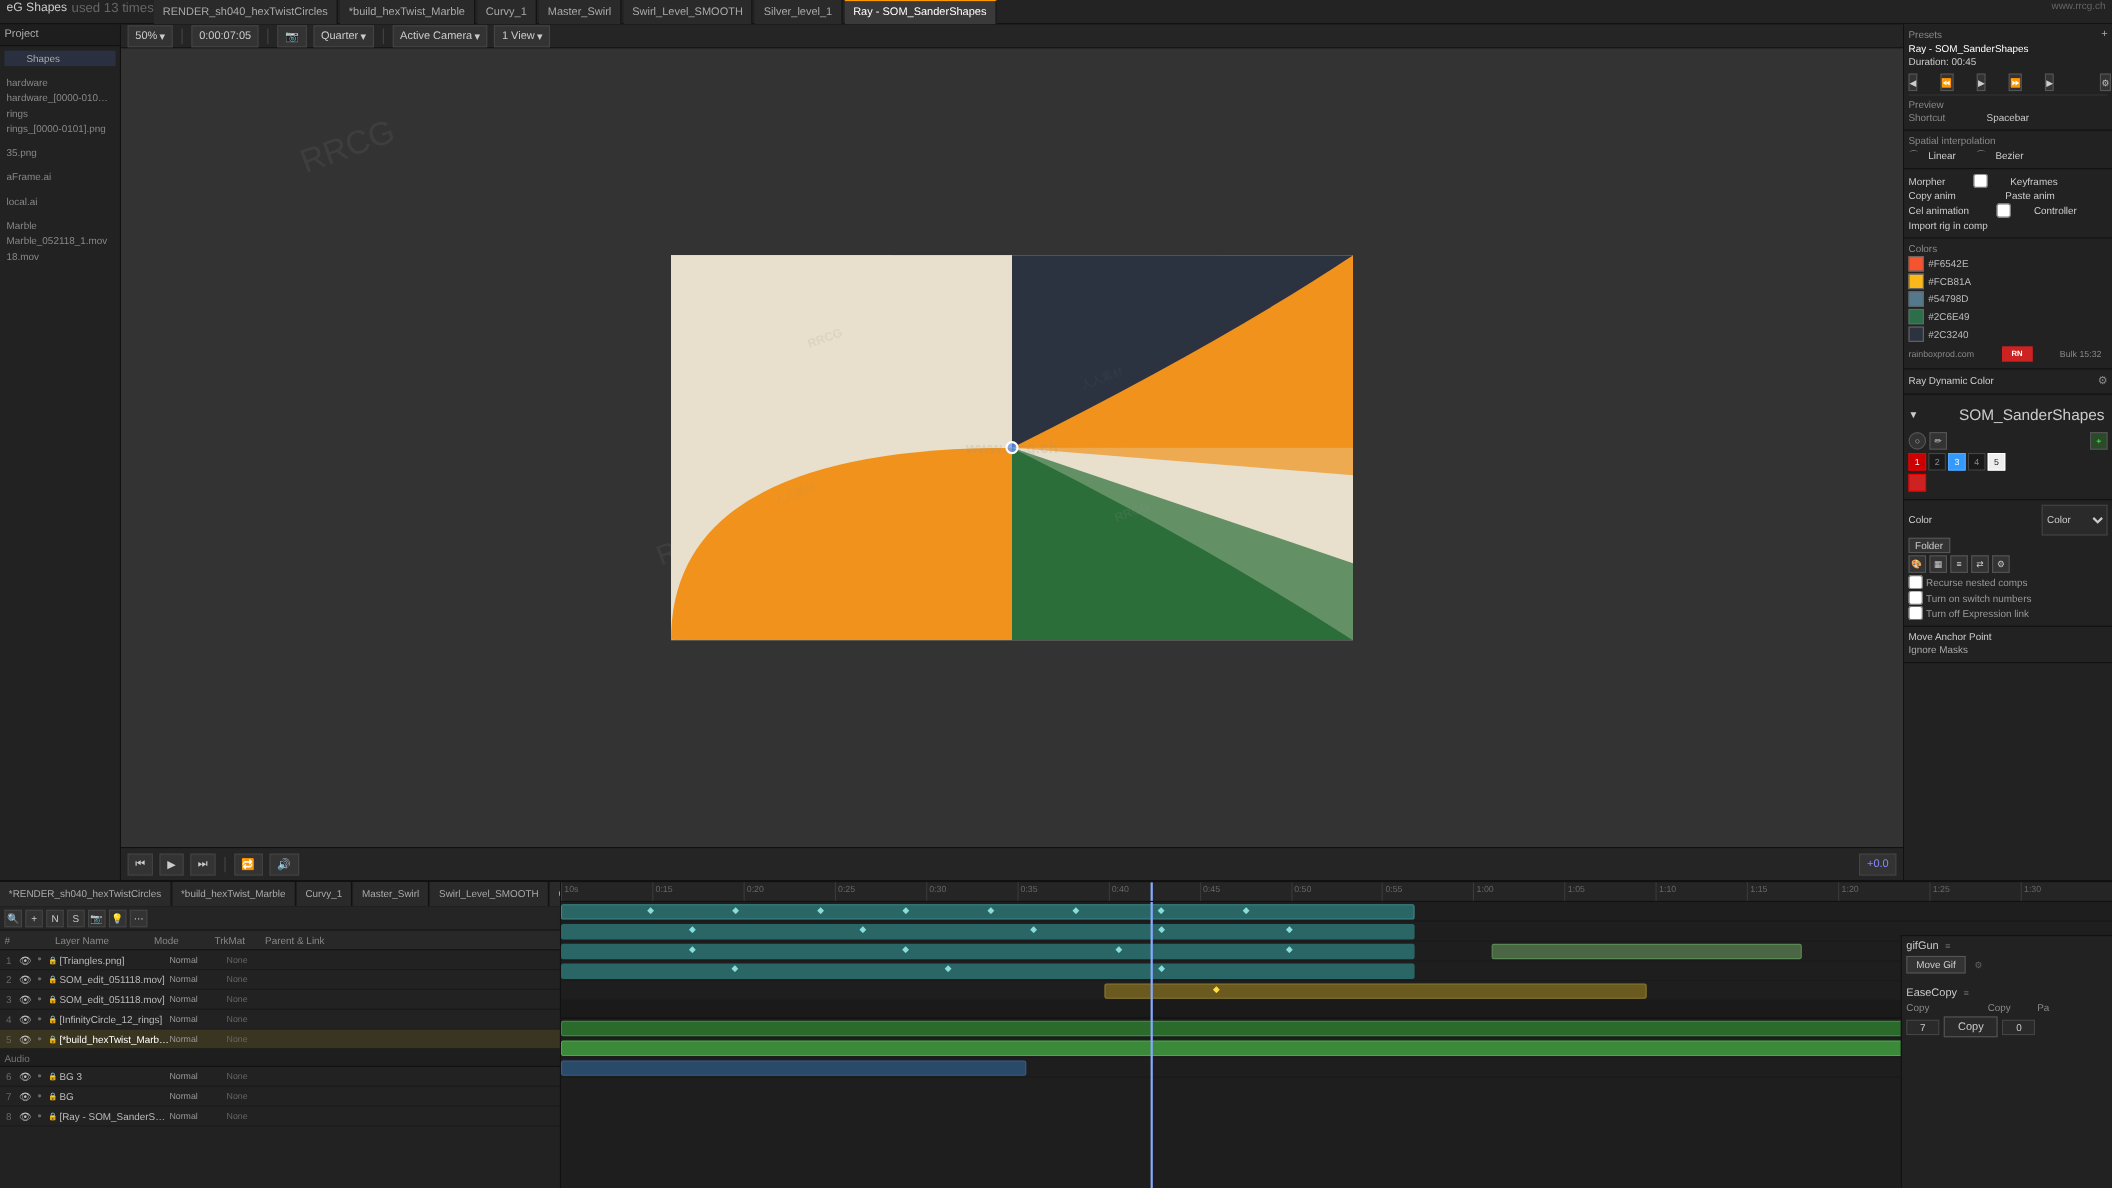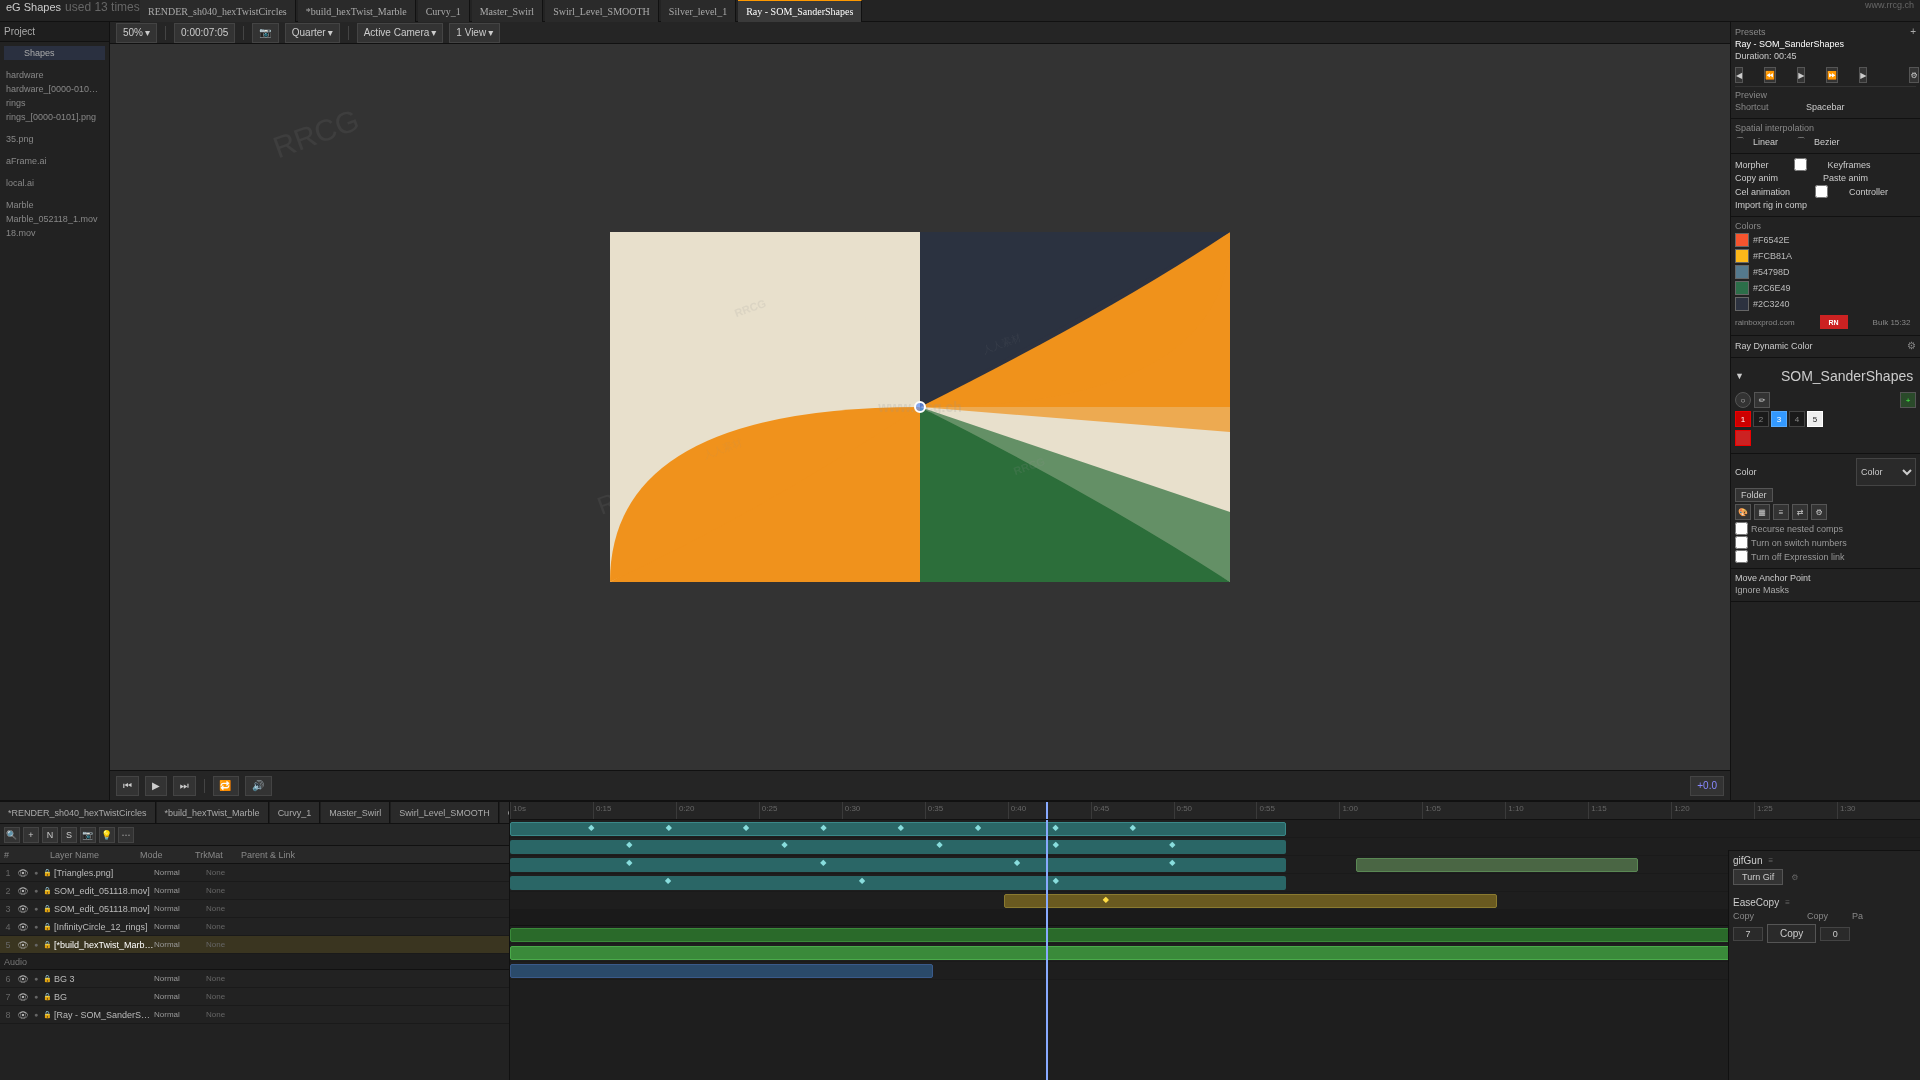--- a/index.html
+++ b/index.html
@@ -44,21 +44,20 @@
       height: 22px;
       padding: 0 8px;
       background: #2a2a2a;
       border-right: 1px solid #111;
       display: flex;
       align-items: center;
       font-size: 10px;
       color: #aaa;
       white-space: nowrap;
       cursor: pointer;
-      font-family: Liberation Serif, serif;
     }
     .top-tab.active {
       background: #3a3a3a;
       color: #fff;
       border-top: 1px solid #f90;
     }
     .top-bar-right {
       display: flex;
       align-items: center;
       gap: 4px;
@@ -1076,21 +1075,21 @@
   </div>
 
 </div>
 
 <div id="bottom-right-panel">
   <div class="gif-row">
     <span style="color:#ccc;font-size:10px;">gifGun</span>
     <span style="color:#666;font-size:8px;margin-left:2px;">≡</span>
   </div>
   <div class="gif-row">
-    <button class="gif-btn">Turn Gif</button>
+    <button class="gif-btn">Move Gif</button>
     <span style="font-size:8px;color:#666;margin-left:4px;">⚙</span>
   </div>
   <div style="height:6px;"></div>
   <div class="gif-row">
     <span style="color:#ccc;font-size:10px;">EaseCopy</span>
     <span style="color:#666;font-size:8px;margin-left:2px;">≡</span>
   </div>
   <div class="gif-row">
     <span style="color:#888;font-size:9px;min-width:30px;">Copy</span>
     <span style="color:#888;font-size:9px;margin-left:40px;">Copy</span>

